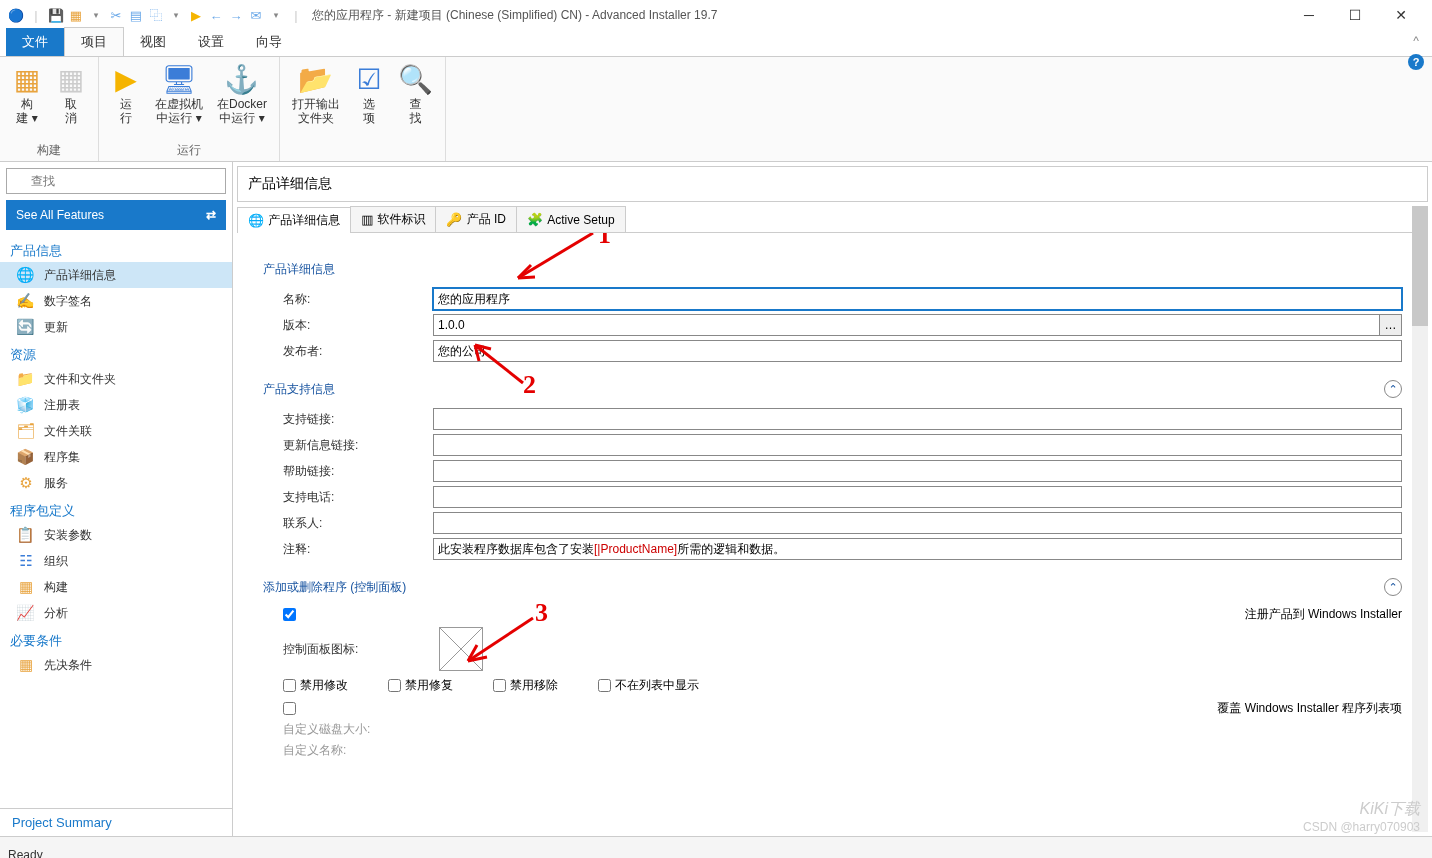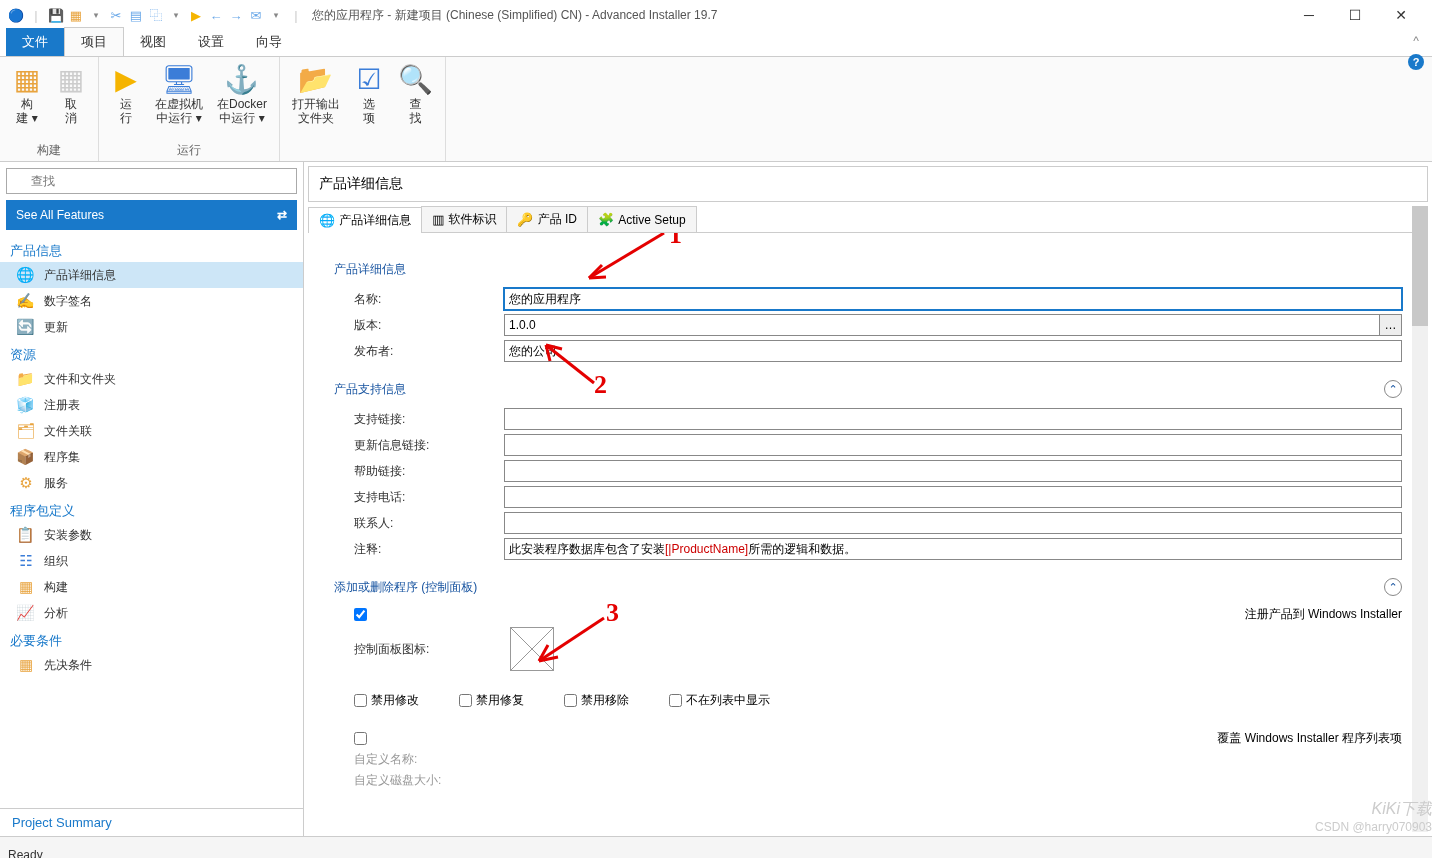--- a/index.html
+++ b/index.html
@@ -27,21 +27,21 @@
 .rgroup .items { display:flex; gap:2px; }
 .rgroup .glabel { text-align:center; color:#666; font-size:12px; padding-top:2px;}
 .rbtn-lg { display:flex; flex-direction:column; align-items:center; gap:2px; padding:2px 6px; cursor:pointer; min-width:42px;}
 .rbtn-lg .ico { font-size:28px; height:32px; display:flex; align-items:center; }
 .rbtn-lg .lbl { font-size:12px; color:#333; text-align:center; line-height:14px; }
 .rcheck { display:flex; align-items:center; gap:4px; padding:2px 4px; font-size:12px; color:#333; }
 .rcheck input {width:13px;height:13px;}
 
 
 .body { display:flex; height:calc(100% - 30px - 26px - 106px - 22px); }
-.left { width:304px; border-right:1px solid #ccc; display:flex; flex-direction:column; overflow:hidden; background:#fff;}
+.left { width:233px; border-right:1px solid #ccc; display:flex; flex-direction:column; overflow:hidden; background:#fff;}
 .searchwrap { padding:6px; }
 .search { width:100%; height:26px; border:1px solid #aaa; padding:0 6px 0 24px; background:#fff; position:relative;}
 .searchwrap .rel { position:relative; }
 .searchwrap .mag { position:absolute; left:6px; top:5px; color:#888; }
 .seeall { margin:0 6px 6px 6px; height:30px; background:#1979ca; color:#fff; display:flex; align-items:center; justify-content:space-between; padding:0 10px; cursor:pointer;}
 .seeall .arr { font-weight:bold; }
 .navhdr { color:#1979ca; font-size:13px; padding:6px 10px 2px 10px; }
 .navitem { display:flex; align-items:center; gap:8px; padding:4px 10px 4px 16px; cursor:pointer; font-size:13px; color:#333;}
 .navitem.sel { background:#cde6f7; }
 .navitem .nico { width:20px; text-align:center; font-size:15px; }
@@ -61,26 +61,26 @@
 .frow { display:flex; align-items:center; margin:4px 0; }
 .flabel { width:170px; padding-left:20px; font-size:12px; color:#333; }
 .flabel.dim{color:#999;}
 .finput { flex:1; border:1px solid #888; height:22px; padding:0 4px; font-size:12px; background:#fff;}
 .finput.focus{ border:1px solid #1979ca; outline:1px solid #1979ca;}
 .verbtn { width:22px; height:22px; border:1px solid #888; border-left:none; background:#eee; cursor:pointer;}
 .note-prod { color:#c00; }
 .cbrow { display:flex; align-items:center; gap:6px; padding-left:20px; margin:4px 0; font-size:12px;justify-content:space-between;}
 .cbrow input {width:13px;height:13px;}
 .iconbox { width:44px; height:44px; border:1px solid #999; background:linear-gradient(45deg,transparent 49%,#999 49%,#999 51%,transparent 51%),linear-gradient(-45deg,transparent 49%,#999 49%,#999 51%,transparent 51%); margin-left:6px;}
-.cbline { display:flex; gap:40px; padding-left:20px; margin:21px 0;}
+.cbline { display:flex; gap:40px; padding-left:20px; margin:6px 0;}
 .cbline label {display:flex;align-items:center;gap:4px;font-size:12px;}
 .cbline input{width:13px;height:13px;}
 
 .statusbar { height:36px; border-top:1px solid #ccc; display:flex; align-items:center; padding:0 8px; font-size:12px; color:#333; background:#f5f5f5;}
-.watermark {position:absolute;right:0;bottom:24px;color:#ccc;font-size:13px;}
+.watermark {position:absolute;right:12px;bottom:24px;color:#ccc;font-size:13px;}
 .vsb{position:absolute;right:4px;top:44px;bottom:4px;width:16px;background:#f0f0f0;}
 .vsb .thumb{position:absolute;top:0;width:100%;height:120px;background:#c8c8c8;}
 
 
 .arrow{position:absolute;pointer-events:none;}
 .arrow svg{overflow:visible;}
 .anum{fill:#e40000;font-size:26px;font-weight:bold;font-family:cursive;}
 </style>
 </head>
 <body>
@@ -350,24 +350,24 @@
         <label>
             <input type="checkbox" style="">
             <span>不在列表中显示</span>
           </label>
       </div>
       <label class="cbrow">
           <input type="checkbox" style="">
           <span>覆盖 Windows Installer 程序列表项</span>
         </label>
       <div class="frow">
+          <div class="flabel dim">自定义磁盘大小:</div>
+        </div>
+      <div class="frow">
           <div class="flabel dim">自定义名称:</div>
-        </div>
-      <div class="frow">
-          <div class="flabel dim">自定义磁盘大小:</div>
         </div>
 
       <div class="arrow" style="left:270px;top:-10px;">
         <svg width="120" height="70">
             <path d="M90,10 L15,55" stroke="#e40000" stroke-width="3" fill="none"></path>
             <path d="M15,55 L28,42 M15,55 L32,54" stroke="#e40000" stroke-width="3" fill="none"></path>
             <text x="95" y="20" class="anum">1</text>
           </svg>
       </div>
       <div class="arrow" style="left:230px;top:100px;">

